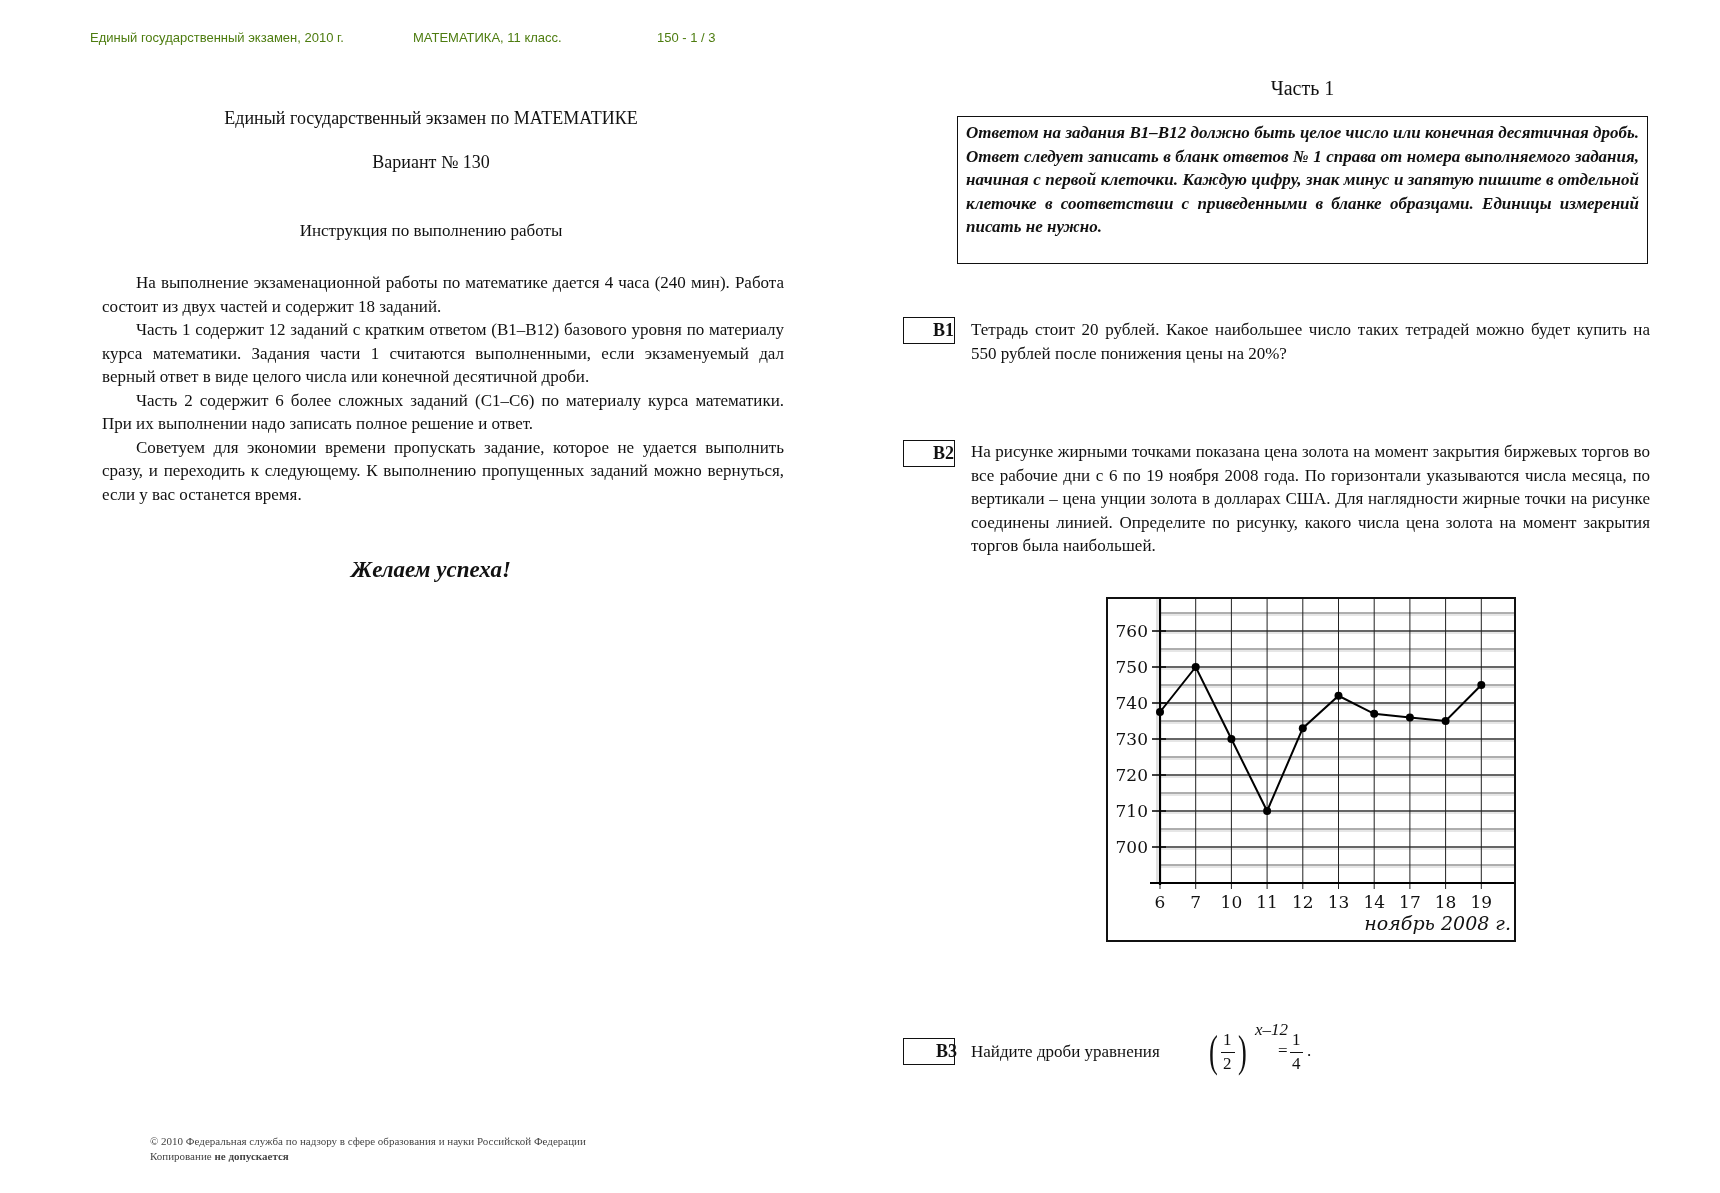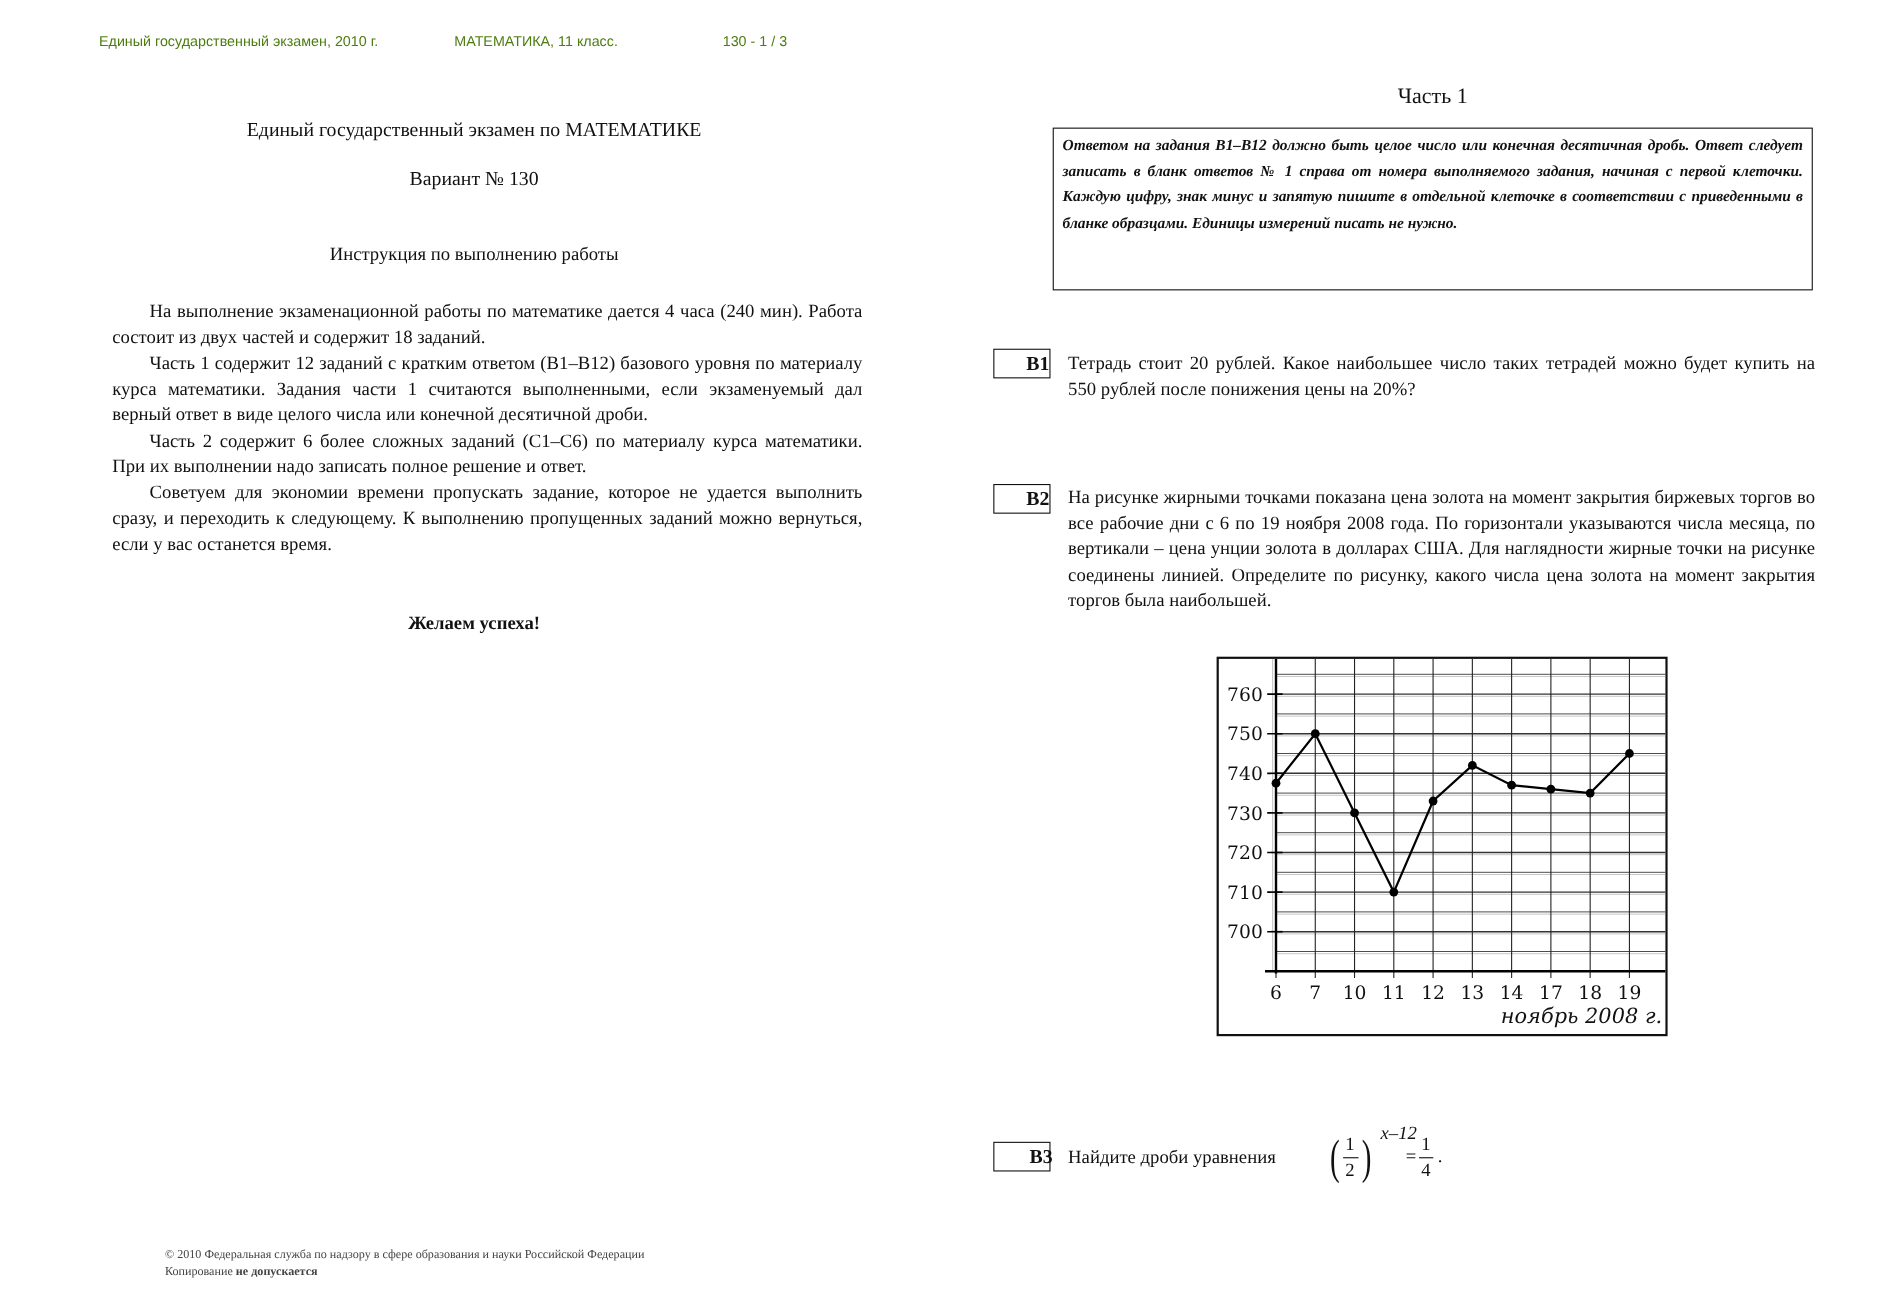--- a/index.html
+++ b/index.html
@@ -4,46 +4,46 @@
 <style>
   html, body { margin: 0; padding: 0; background: #ffffff; }
   body { width: 1720px; height: 1193px; position: relative; overflow: hidden;
          font-family: "Liberation Serif", "DejaVu Serif", serif; color: #111; }
   .abs { position: absolute; }
   .hdr { font-family: "Liberation Sans", "DejaVu Sans", sans-serif; font-size: 13px; color: #4d7c0f; top: 30px; }
   .ctr { text-align: center; font-weight: normal; font-size: 18px; }
   .para { font-size: 17px; line-height: 23.5px; text-align: justify; text-indent: 34px; margin: 0; }
   .col-left { left: 90px; width: 682px; }
   .notice { left: 957px; top: 116px; width: 691px; border: 1.5px solid #111; padding: 4px 8px 2px 8px;
-            font-style: italic; font-weight: bold; font-size: 14px; line-height: 23.5px; text-align: justify; box-sizing: border-box; height: 148px; }
+            font-style: italic; font-weight: bold; font-size: 17px; line-height: 23.5px; text-align: justify; box-sizing: border-box; height: 148px; }
   .task-badge { width: 52px; height: 27px; border: 1.5px solid #111; box-sizing: border-box;
                 font-weight: bold; font-size: 18px; text-align: right; line-height: 25px; }
   .task-text { font-size: 17px; line-height: 23.5px; text-align: justify; }
   .footer { font-size: 11px; color: #444; text-align: left; }
   .chart-frame { left: 1106px; top: 597px; width: 410px; height: 345px; border: 2px solid #111; box-sizing: border-box; }
   svg text { font-family: "DejaVu Serif", "Liberation Serif", serif; }
 </style>
 </head>
 <body>
 
 <div class="abs hdr" style="left:90px;">Единый государственный экзамен, 2010 г.</div>
 <div class="abs hdr" style="left:413px;">МАТЕМАТИКА, 11 класс.</div>
-<div class="abs hdr" style="left:657px;">130 - 1 / 3</div>
+<div class="abs hdr" style="left:657px;">150 - 1 / 3</div>
 
 <div class="abs col-left ctr" style="top:108px;">Единый государственный экзамен по МАТЕМАТИКЕ</div>
 <div class="abs col-left ctr" style="top:152px;">Вариант № 130</div>
 <div class="abs col-left ctr" style="top:221px; font-size:17px;">Инструкция по выполнению работы</div>
 
 <div class="abs col-left" style="top:271px;margin-left:12px;">
   <p class="para">На выполнение экзаменационной работы по математике дается 4 часа (240 мин). Работа состоит из двух частей и содержит 18 заданий.</p>
   <p class="para">Часть 1 содержит 12 заданий с кратким ответом (B1–B12) базового уровня по материалу курса математики. Задания части 1 считаются выполненными, если экзаменуемый дал верный ответ в виде целого числа или конечной десятичной дроби.</p>
   <p class="para">Часть 2 содержит 6 более сложных заданий (C1–C6) по материалу курса математики. При их выполнении надо записать полное решение и ответ.</p>
   <p class="para">Советуем для экономии времени пропускать задание, которое не удается выполнить сразу, и переходить к следующему. К выполнению пропущенных заданий можно вернуться, если у вас останется время.</p>
 </div>
-<div class="abs col-left" style="top:557px; text-align:center; font-weight:bold; font-size:17px;">Желаем успеха!</div>
+<div class="abs col-left" style="top:557px; text-align:center; font-weight:bold; font-style:italic; font-size:23px;">Желаем успеха!</div>
 
 <div class="abs ctr" style="left:957px; width:691px; top:77px; font-size:20px;">Часть 1</div>
 <div class="abs notice">Ответом на задания B1–B12 должно быть целое число или конечная десятичная дробь. Ответ следует записать в бланк ответов № 1 справа от номера выполняемого задания, начиная с первой клеточки. Каждую цифру, знак минус и запятую пишите в отдельной клеточке в соответствии с приведенными в бланке образцами. Единицы измерений писать не нужно.</div>
 
 <div class="abs task-badge" style="left:903px; top:317px;">B1</div>
 <div class="abs task-text" style="left:971px; top:318px; width:679px;">Тетрадь стоит 20 рублей. Какое наибольшее число таких тетрадей можно будет купить на 550 рублей после понижения цены на 20%?</div>
 
 <div class="abs task-badge" style="left:903px; top:440px;">B2</div>
 <div class="abs task-text" style="left:971px; top:440px; width:679px;">На рисунке жирными точками показана цена золота на момент закрытия биржевых торгов во все рабочие дни с 6 по 19 ноября 2008 года. По горизонтали указываются числа месяца, по вертикали – цена унции золота в долларах США. Для наглядности жирные точки на рисунке соединены линией. Определите по рисунку, какого числа цена золота на момент закрытия торгов была наибольшей.</div>
 

